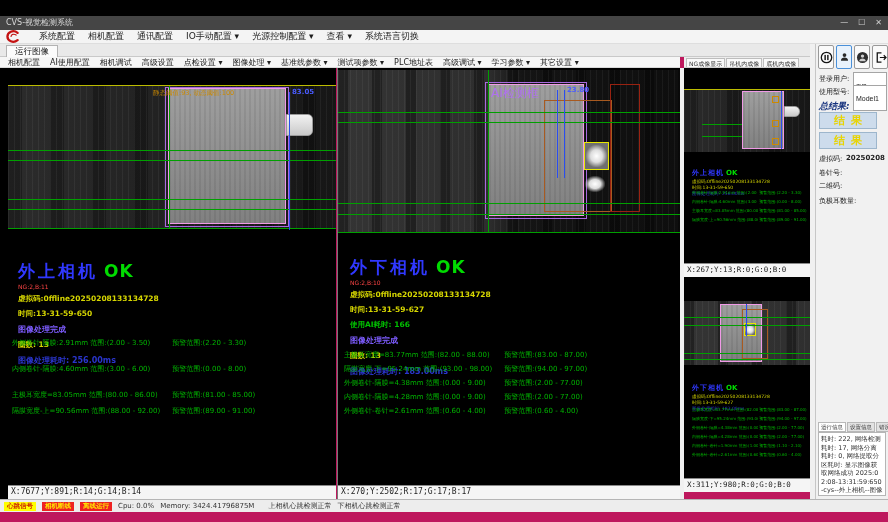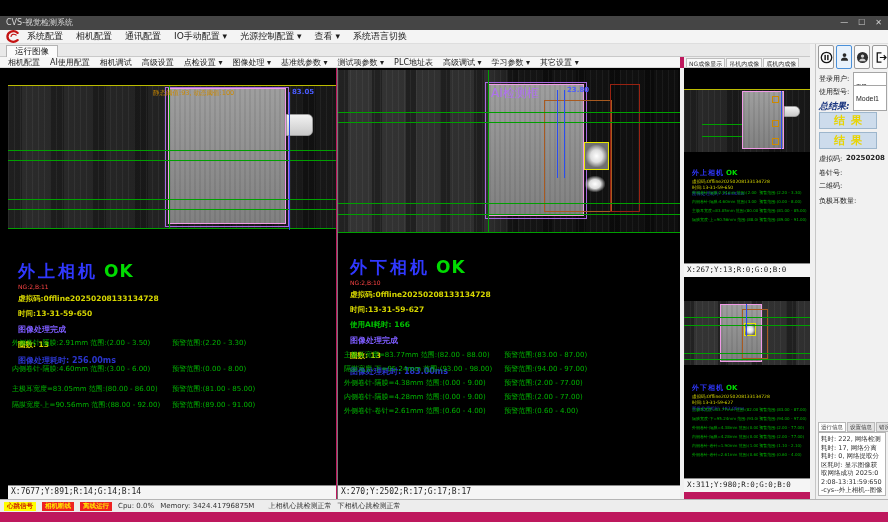--- a/index.html
+++ b/index.html
@@ -4,21 +4,21 @@
 <style>
   *{margin:0;padding:0;box-sizing:border-box}
   body{background:#fff;font-family:"DejaVu Sans","Liberation Sans",sans-serif}
   .screen{position:relative;width:888px;height:522px;background:#be185d;overflow:hidden}
   .abs{position:absolute}
   
   .topstrip{left:0;top:0;width:888px;height:16px;background:#000}
   .titlebar{left:0;top:16px;width:888px;height:14px;background:#454545;color:#d9d9d9;font-size:8px;line-height:14px;padding-left:6px}
   .wctrls{position:absolute;right:6px;top:0;height:14px;display:flex;gap:10px;color:#cfcfcf;font-size:8px;line-height:14px}
   .wctrls span{cursor:default}
-  .menubar{left:0;top:30px;width:888px;height:14px;background:#f4f4f4;border-bottom:1px solid #dedede;display:flex;align-items:center;gap:0}
+  .menubar{left:0;top:30px;width:888px;height:14px;background:#f4f4f4;border-bottom:1px solid #dedede;display:flex;align-items:center;gap:12px}
   .logo{width:18px;height:13px;margin-left:3px;display:flex;align-items:center;justify-content:center}
   .menu-items{display:flex;gap:13px;margin-left:6px}
   .menu-item{font-size:9px;color:#1c1c1c;white-space:nowrap;cursor:default}
   .tabrow{left:0;top:44px;width:812px;height:13px;background:#e9e9e9;border-bottom:1px solid #c9c9c9}
   .vtab{position:absolute;left:6px;top:1px;height:12px;padding:0 8px;background:#fbfbfb;border:1px solid #b3b3b3;border-bottom:none;font-size:8.5px;line-height:11px;color:#222}
   .toolbar{left:0;top:57px;width:680px;height:11px;background:#f6f6f6;border-bottom:1px solid #d8d8d8;display:flex;align-items:center;gap:10px;padding-left:8px}
   .tool-item{font-size:8px;color:#222;white-space:nowrap;cursor:default}
   .thumbtabs{left:684px;top:57px;width:126px;height:11px;background:#ededed;border-bottom:1px solid #cfcfcf;display:flex;gap:1px;padding:1px 0 0 2px}
   .thumbtab{font-size:6px;color:#333;background:#f9f9f9;border:1px solid #bdbdbd;border-bottom:none;padding:0 2px;line-height:9px;white-space:nowrap}
   
@@ -172,21 +172,21 @@
         <div class="t-blue" style="margin-top:5px">图像处理耗时: 256.00ms</div>
       </div>
 
       <div class="measures" style="top:270px;left:4px">
 
           <div class="m-row" style="margin-bottom:16px">
             <span class="m-main">外侧卷针-隔膜:2.91mm 范围:(2.00 - 3.50)</span>
             <span class="m-warn">预警范围:(2.20 - 3.30)</span>
           </div>
 
-          <div class="m-row" style="margin-bottom:10px">
+          <div class="m-row" style="margin-bottom:16px">
             <span class="m-main">内侧卷针-隔膜:4.60mm 范围:(3.00 - 6.00)</span>
             <span class="m-warn">预警范围:(0.00 - 8.00)</span>
           </div>
 
           <div class="m-row" style="margin-bottom:6px">
             <span class="m-main">主极耳宽度=83.05mm 范围:(80.00 - 86.00)</span>
             <span class="m-warn">预警范围:(81.00 - 85.00)</span>
           </div>
 
           <div class="m-row" style="margin-bottom:6px">

